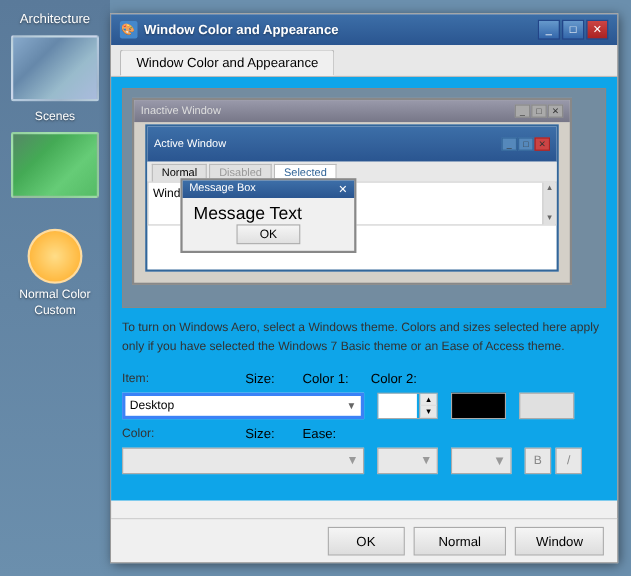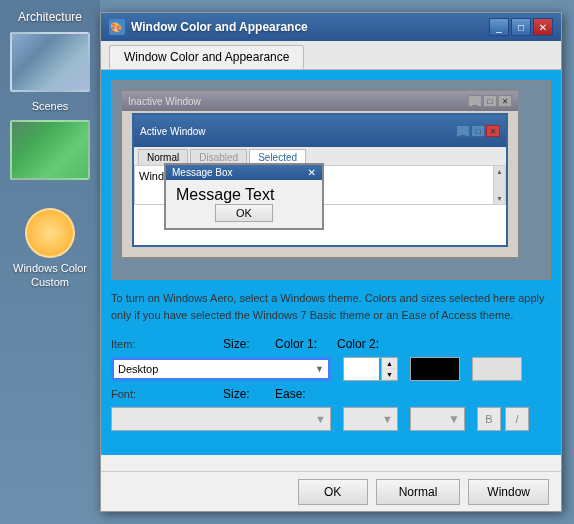--- a/index.html
+++ b/index.html
@@ -505,21 +505,21 @@
 </head>
 <body>
 
 <div class="bg-panel">
   <div class="bg-label">Architecture</div>
   <div class="bg-thumb"></div>
   <div class="bg-label2">Scenes</div>
   <div class="bg-thumb2"></div>
   <div style="margin-top: 20px;"></div>
   <div class="window-color-btn"></div>
-  <div class="window-color-label">Windows Color</div>
+  <div class="window-color-label">Normal Color</div>
   <div class="custom-label">Custom</div>
 </div>
 
 <div class="dialog-outer">
 
   <div class="title-bar">
     <div class="title-bar-left">
       <div class="title-icon">🎨</div>
       <span class="title-text">Window Color and Appearance</span>
     </div>
@@ -609,21 +609,21 @@
           <div class="size-arrow">▼</div>
         </div>
       </div>
 
       <div class="color-box"></div>
 
       <div class="color-box2"></div>
     </div>
 
     <div class="item-row">
-      <span class="item-label">Font:</span>
+      <span class="item-label">Color:</span>
       <span class="size-label">Size:</span>
       <span class="color-label">Ease:</span>
     </div>
 
     <div class="font-row">
 
       <div class="font-select">
         <span></span>
         <span>▼</span>
       </div>

